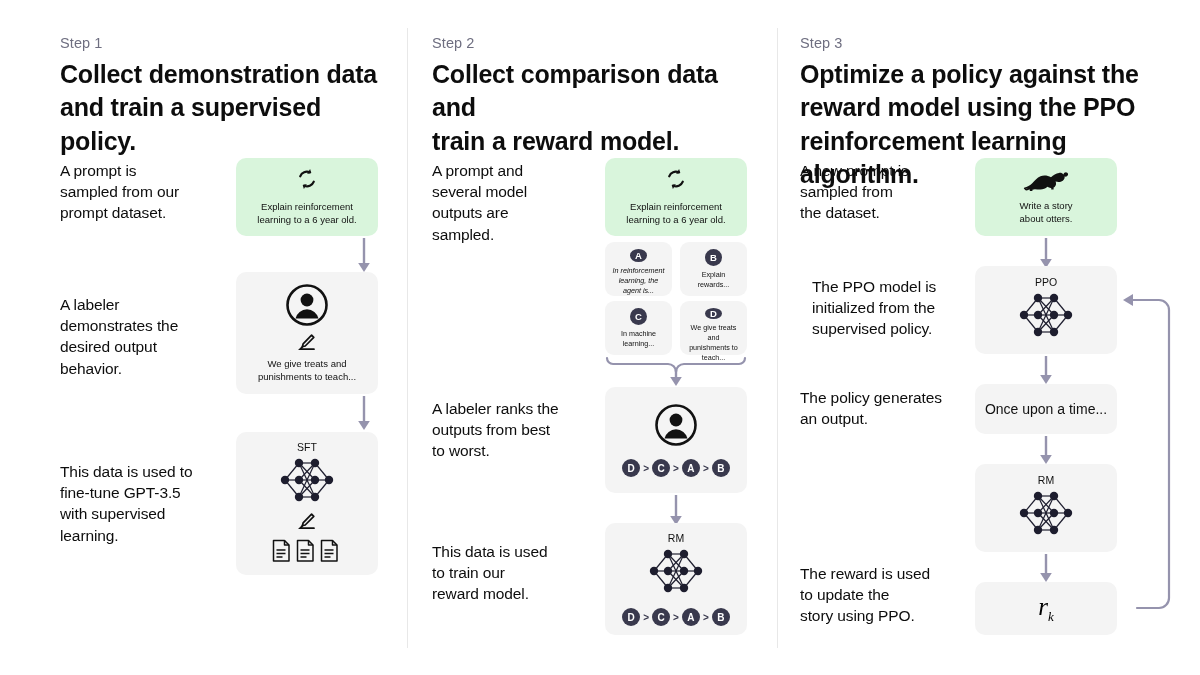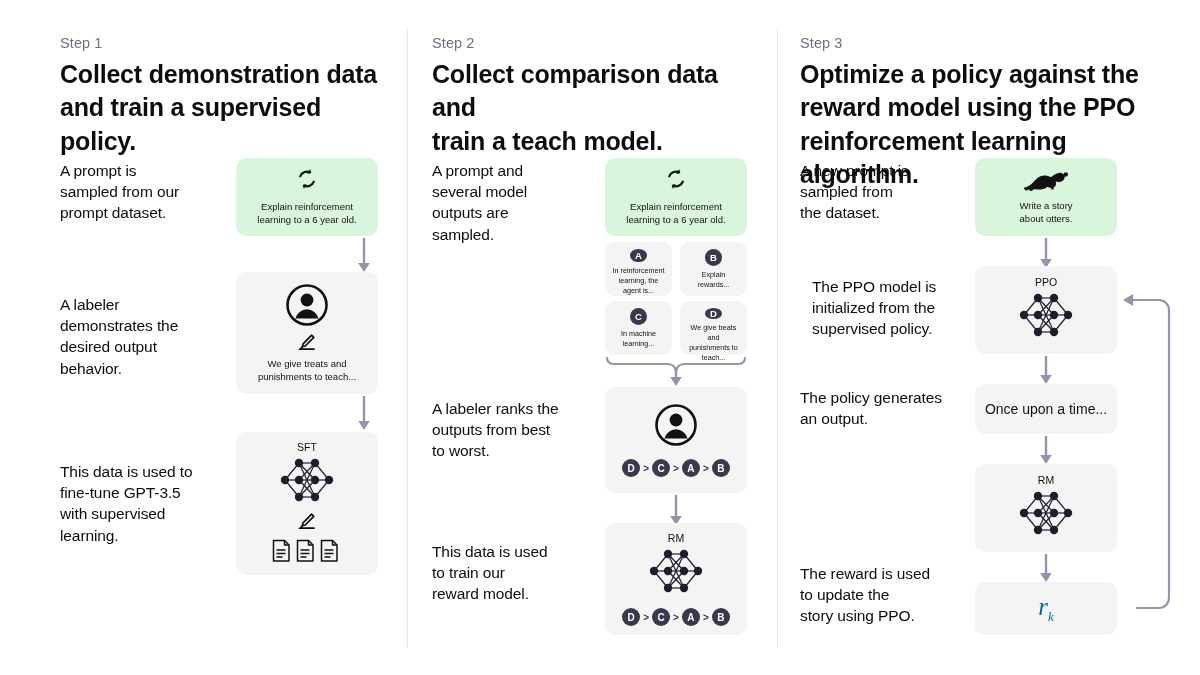--- a/index.html
+++ b/index.html
@@ -91,21 +91,21 @@
   .rank-badge {
     width: 18px; height: 18px; border-radius: 50%;
     background: #39394d; color: #fff;
     font-size: 10px; font-weight: bold;
     display: flex; align-items: center; justify-content: center;
   }
   .rank-gt { font-size: 10px; color: #39394d; font-weight: bold; }
 
   .rk {
     font-family: "Liberation Serif", serif;
-    font-style: italic; font-size: 25px; color: #0369a1;
+    font-style: italic; font-size: 25px; color: #000000;
   }
   .rk sub { font-size: 13px; font-style: italic; }
 </style>
 </head>
 <body>
 
 <div class="page">
 
   <div class="divider" id="div1"></div>
   <div class="divider" id="div2"></div>
@@ -225,21 +225,21 @@
             <path d="M53.5 11h9M53.5 14.5h9M53.5 18h6"></path>
           </g>
         </svg>
       </span>
     </div>
   </div>
 
   <div class="col" id="col2">
     <div class="step-label">Step 2</div>
     <div class="step-title" style="white-space:pre-line;">Collect comparison data and
-train a teach model.</div>
+train a reward model.</div>
 
     <div class="desc" style="top: 160px; white-space: pre-line;">A prompt and
 several model
 outputs are
 sampled.</div>
     <div class="desc" style="top: 398px; white-space: pre-line;">A labeler ranks the
 outputs from best
 to worst.</div>
     <div class="desc" style="top: 541px; white-space: pre-line;">This data is used
 to train our
@@ -253,21 +253,21 @@
           <path d="M15.1 2.1l1.2 4.0-4.1 0.9z" fill="#111"></path>
           <path d="M8.9 21.9l-1.2-4.0 4.1-0.9z" fill="#111"></path>
         </svg>
       </span>
       <div class="box-text" style="white-space:pre-line;">Explain reinforcement
 learning to a 6 year old.</div>
     </div>
 
     <div class="opt" style="left:173px; top:242px; width:67px; height:54px;">
       <div class="opt-badge">A</div>
-      <div class="opt-text" style="white-space:pre-line;">In reinforcement
+      <div class="opt-text" style="white-space:pre-line;font-style:italic;">In reinforcement
 learning, the
 agent is...</div>
     </div>
     <div class="opt" style="left:248px; top:242px; width:67px; height:54px;">
       <div class="opt-badge">B</div>
       <div class="opt-text" style="white-space:pre-line;">Explain rewards...</div>
     </div>
     <div class="opt" style="left:173px; top:301px; width:67px; height:54px;">
       <div class="opt-badge">C</div>
       <div class="opt-text" style="white-space:pre-line;">In machine

